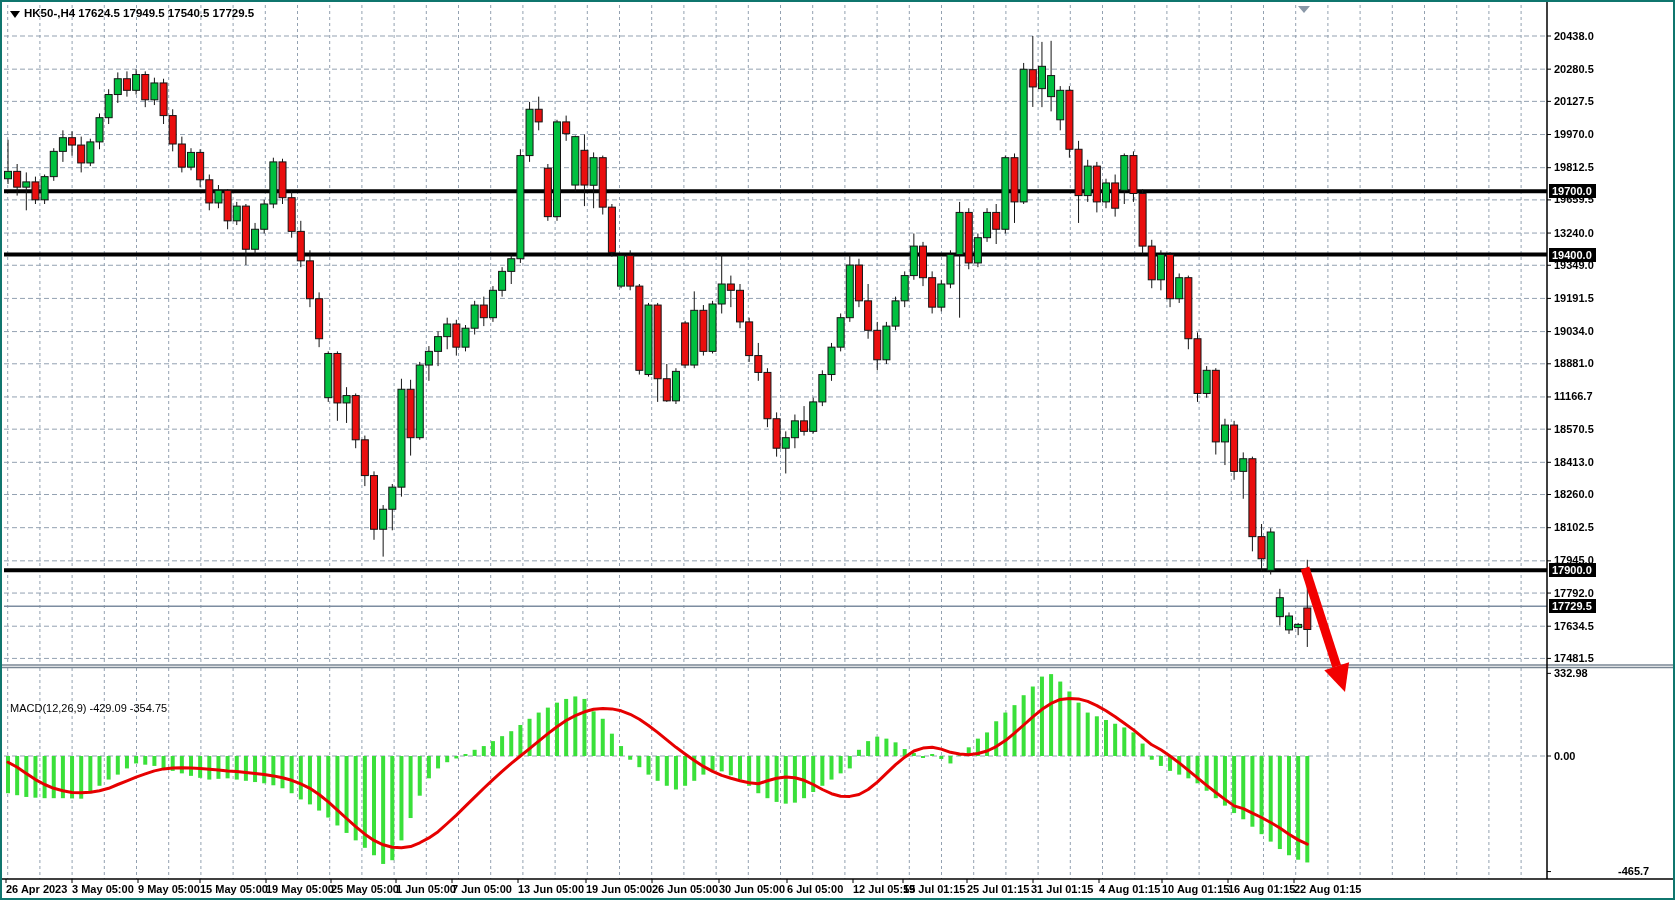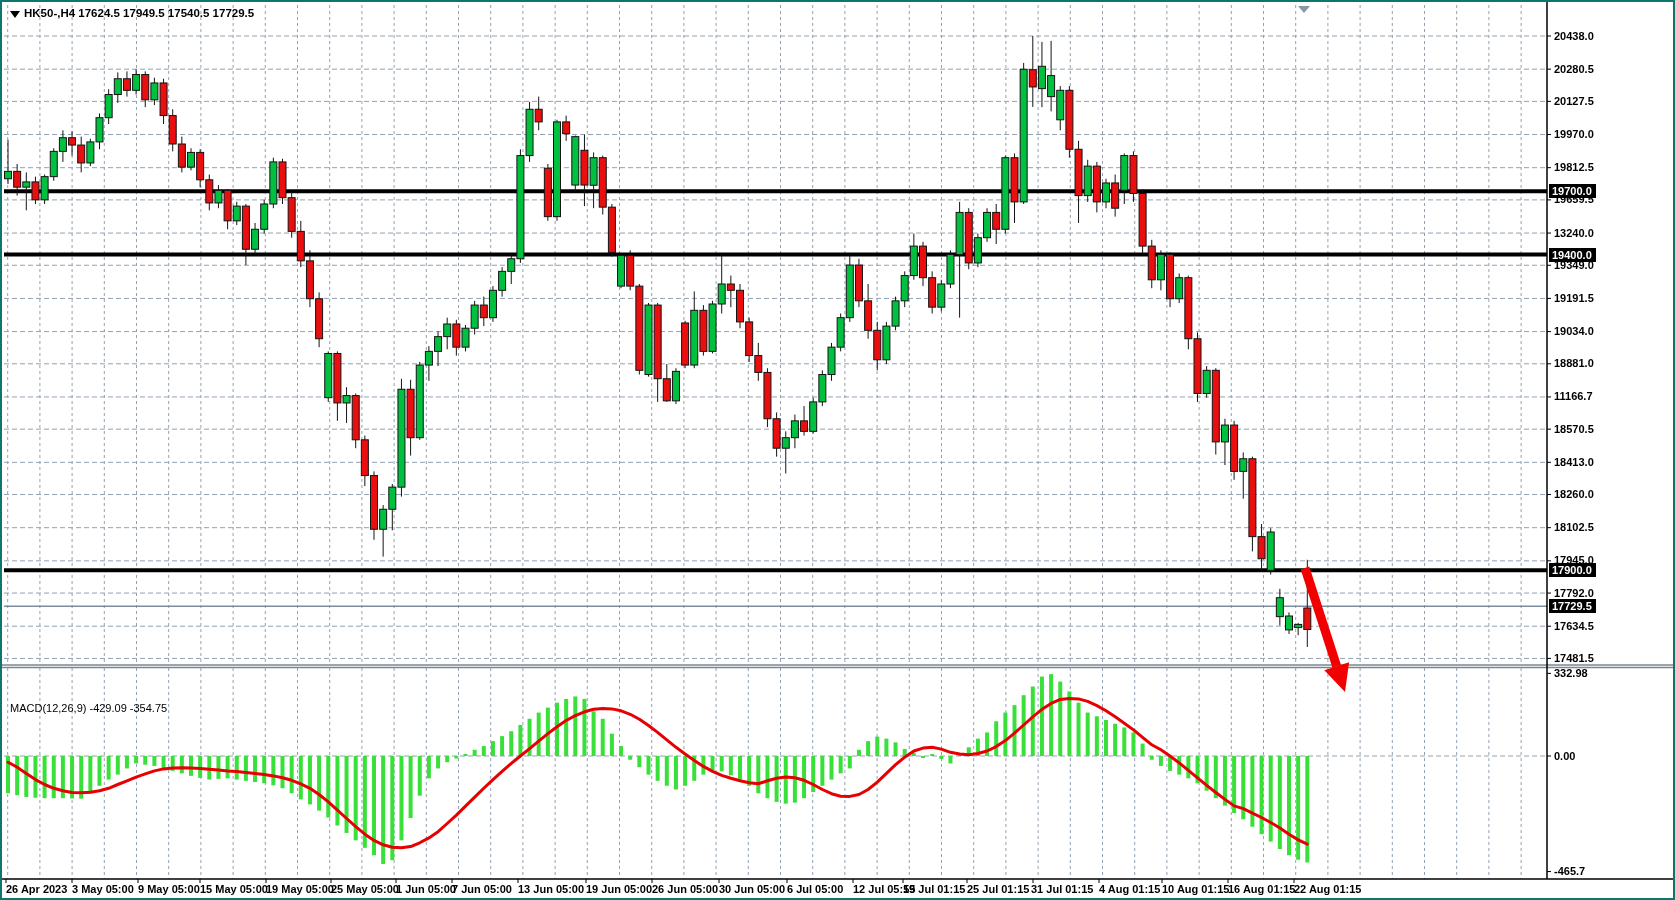--- a/index.html
+++ b/index.html
@@ -638,21 +638,21 @@
       <span class="lbl" style="left: 1552px; top: 420.658px;">18570.5</span>
       <span class="lbl" style="left: 1552px; top: 453.816px;">18413.0</span>
       <span class="lbl" style="left: 1552px; top: 486.026px;">18260.0</span>
       <span class="lbl" style="left: 1552px; top: 519.184px;">18102.5</span>
       <span class="lbl" style="left: 1552px; top: 552.342px;">17945.0</span>
       <span class="lbl" style="left: 1552px; top: 584.553px;">17792.0</span>
       <span class="lbl" style="left: 1552px; top: 617.711px;">17634.5</span>
       <span class="lbl" style="left: 1552px; top: 649.921px;">17481.5</span>
       <span class="lbl" style="left: 1552px; top: 664.875px;">332.98</span>
       <span class="lbl" style="left: 1552px; top: 747.5px;">0.00</span>
-      <span class="lbl" style="left: 1552px; top: 863.058px;">-465.7</span>
+      <span class="lbl" style="left: 1616px; top: 863.058px;">-465.7</span>
       <div class="pbox" style="top: 182.368px;">19700.0</div>
       <div class="pbox" style="top: 245.526px;">19400.0</div>
       <div class="pbox" style="top: 561.316px;">17900.0</div>
       <div class="pbox" style="top: 597.211px;">17729.5</div>
     </div>
   <div id="time-axis">
       <span class="lbl" style="left: 4px; top: 881px;">26 Apr 2023</span>
       <span class="lbl" style="left: 70px; top: 881px;">3 May 05:00</span>
       <span class="lbl" style="left: 136px; top: 881px;">9 May 05:00</span>
       <span class="lbl" style="left: 198px; top: 881px;">15 May 05:00</span>

